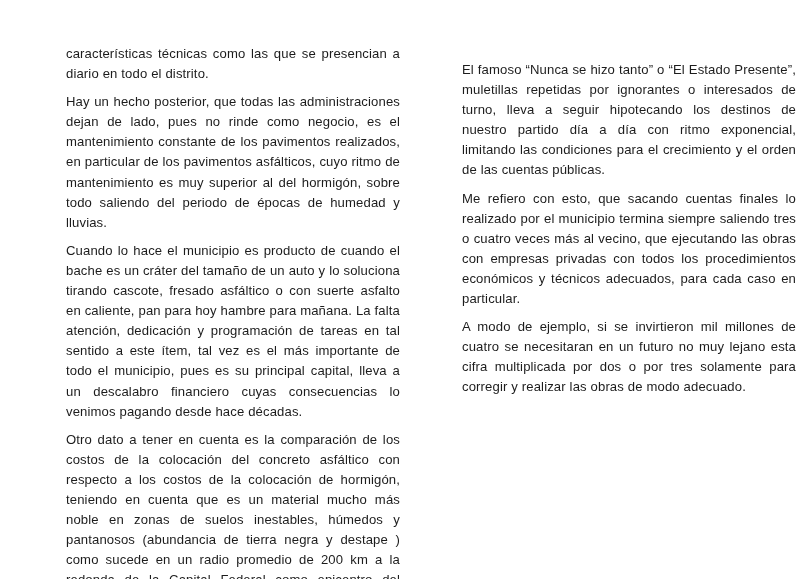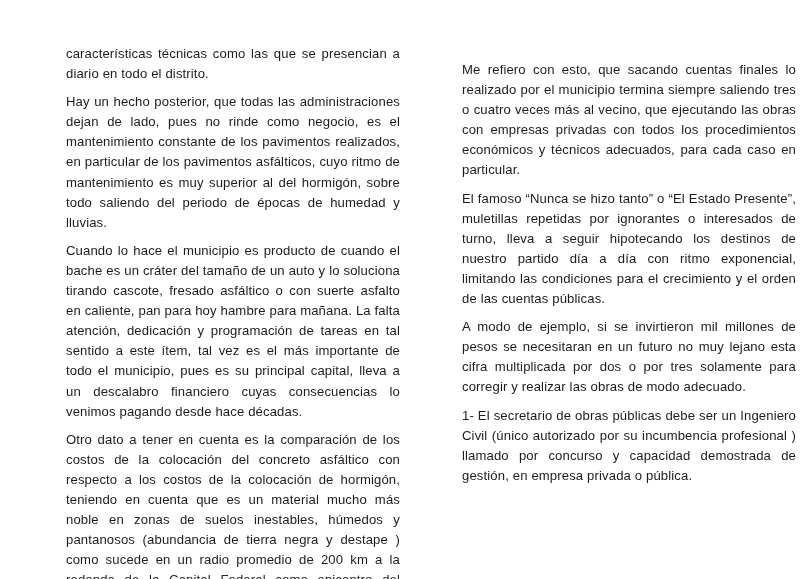--- a/index.html
+++ b/index.html
@@ -68,20 +68,19 @@
   <div class="columns">
 
     <div class="column column-left">
       <p class="para">características técnicas como las que se presencian a diario en todo el distrito.</p>
       <p class="para">Hay un hecho posterior, que todas las administraciones dejan de lado, pues no rinde como negocio, es el mantenimiento constante de los pavimentos realizados, en particular de los pavimentos asfálticos, cuyo ritmo de mantenimiento es muy superior al del hormigón, sobre todo saliendo del periodo de épocas de humedad y lluvias.</p>
       <p class="para">Cuando lo hace el municipio es producto de cuando el bache es un cráter del tamaño de un auto y lo soluciona tirando cascote, fresado asfáltico o con suerte asfalto en caliente, pan para hoy hambre para mañana. La falta atención, dedicación y programación de tareas en tal sentido a este ítem, tal vez es el más importante de todo el municipio, pues es su principal capital, lleva a un descalabro financiero cuyas consecuencias lo venimos pagando desde hace décadas.</p>
       <p class="para">Otro dato a tener en cuenta es la comparación de los costos de la colocación del concreto asfáltico con respecto a los costos de la colocación de hormigón, teniendo en cuenta que es un material mucho más noble en zonas de suelos inestables, húmedos y pantanosos (abundancia de tierra negra y destape ) como sucede en un radio promedio de 200 km a la redonda de la Capital Federal como epicentro del mismo.</p>
     </div>
 
     <div class="column column-right">
+      <p class="para">El famoso “Nunca se hizo tanto” o “El Estado Presente”, muletillas repetidas por ignorantes o interesados de turno, lleva a seguir hipotecando los destinos de nuestro partido día a día con ritmo exponencial, limitando las condiciones para el crecimiento y el orden de las cuentas públicas.</p>
       <p class="para">Me refiero con esto, que sacando cuentas finales lo realizado por el municipio termina siempre saliendo tres o cuatro veces más al vecino, que ejecutando las obras con empresas privadas con todos los procedimientos económicos y técnicos adecuados, para cada caso en particular.</p>
-      <p class="para">El famoso “Nunca se hizo tanto” o “El Estado Presente”, muletillas repetidas por ignorantes o interesados de turno, lleva a seguir hipotecando los destinos de nuestro partido día a día con ritmo exponencial, limitando las condiciones para el crecimiento y el orden de las cuentas públicas.</p>
-      <p class="para">A modo de ejemplo, si se invirtieron mil millones de pesos se necesitaran en un futuro no muy lejano esta cifra multiplicada por dos o por tres solamente para corregir y realizar las obras de modo adecuado.</p>
-      <p class="para">1- El secretario de obras públicas debe ser un Ingeniero Civil (único autorizado por su incumbencia profesional ) llamado por concurso y capacidad demostrada de gestión, en empresa privada o pública.</p>
+      <p class="para">A modo de ejemplo, si se invirtieron mil millones de cuatro se necesitaran en un futuro no muy lejano esta cifra multiplicada por dos o por tres solamente para corregir y realizar las obras de modo adecuado.</p>
     </div>
 
   </div>
 </div>
 
 </body></html>

